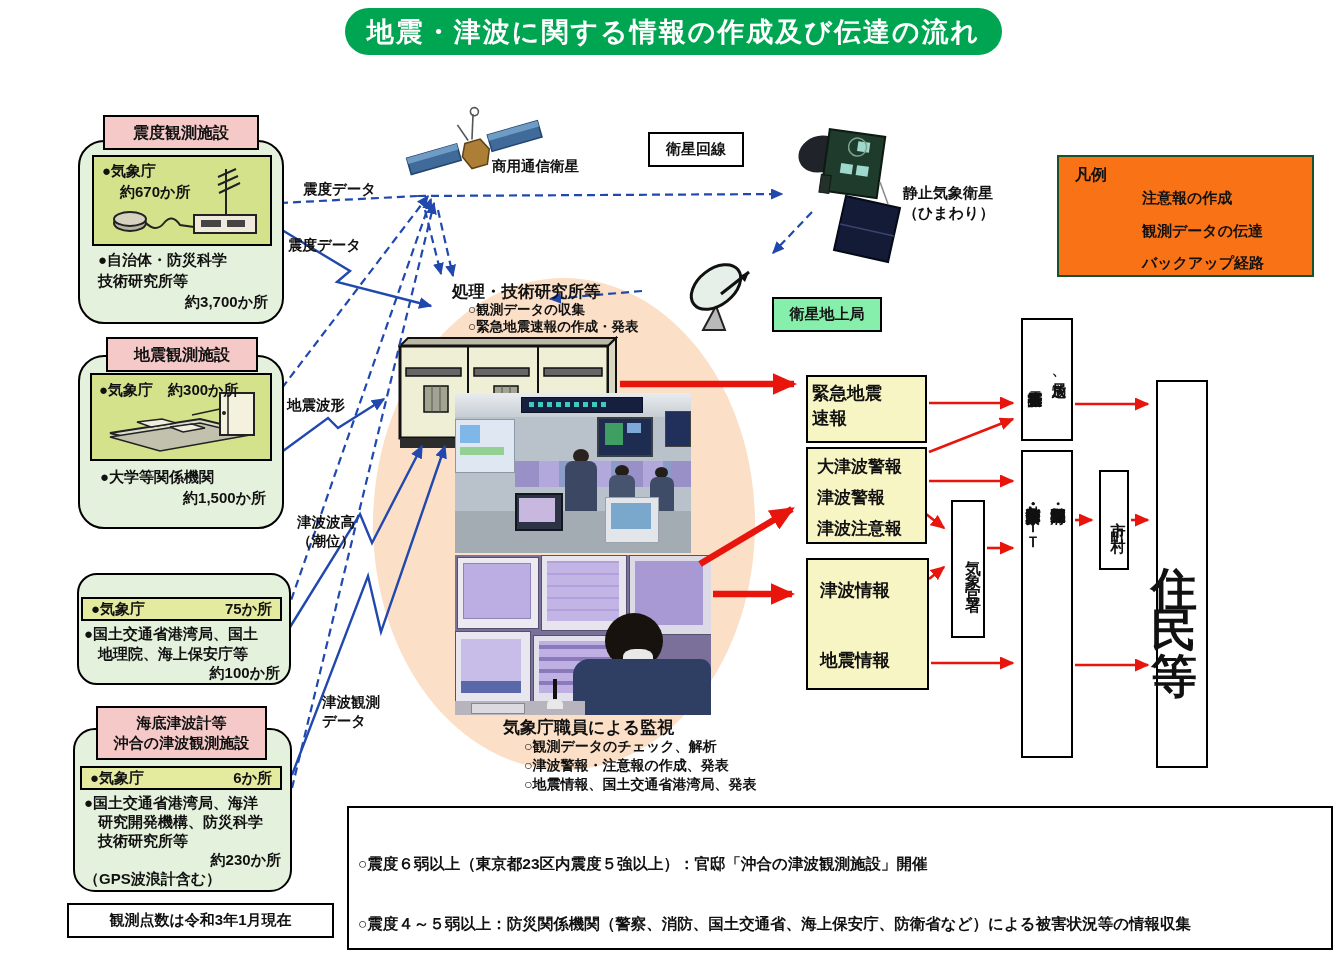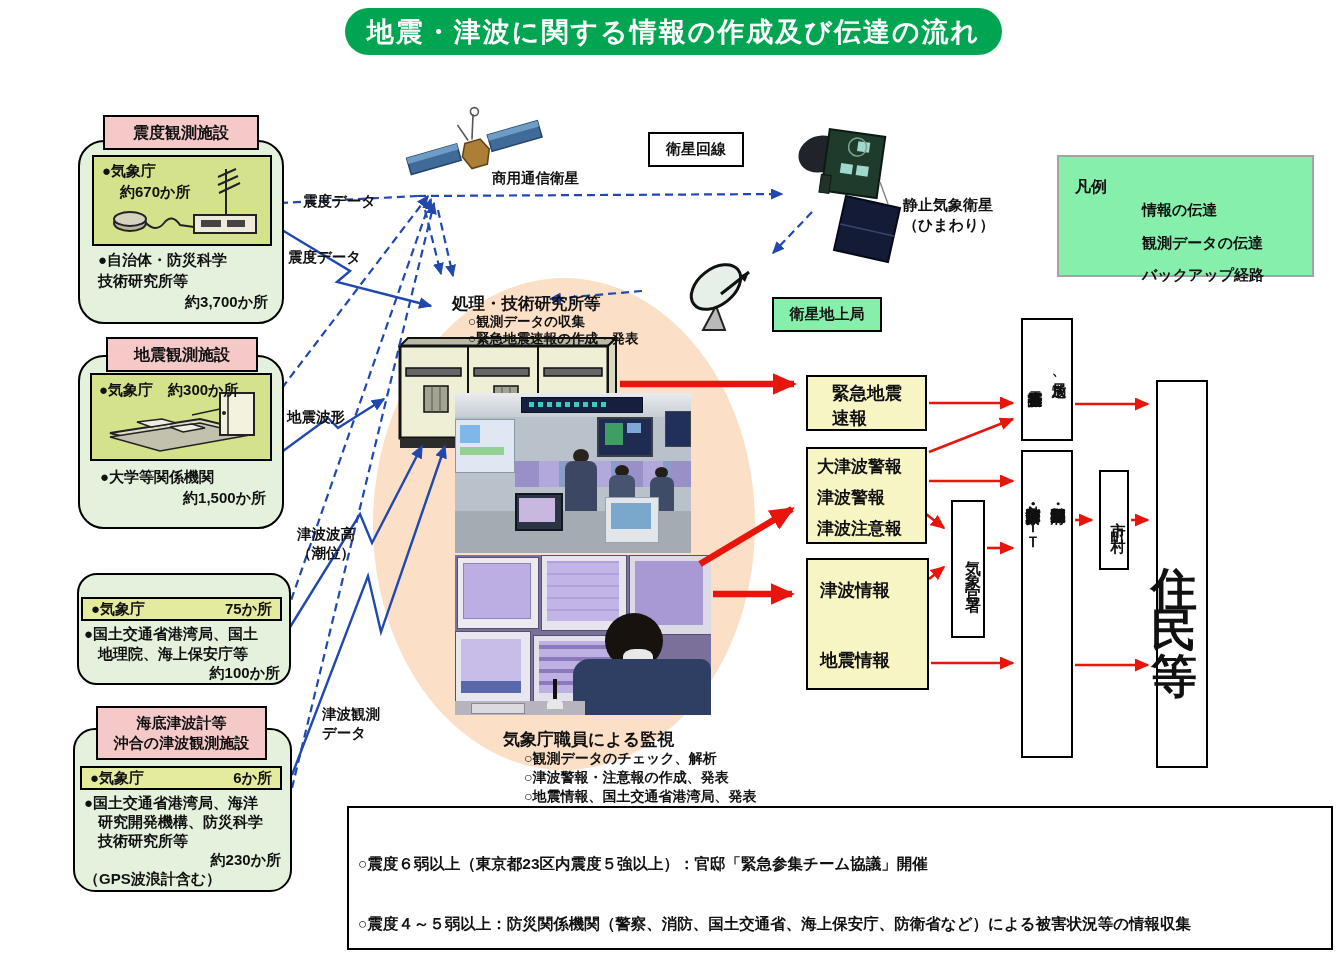--- a/index.html
+++ b/index.html
@@ -20,23 +20,23 @@
   .r{text-align:right;}
   
   .obox{background:#f7f5c3;border:2px solid #000;font-weight:600;z-index:3;box-sizing:border-box;}
   
   .vbox{background:#fff;border:2px solid #000;writing-mode:vertical-rl;font-weight:600;z-index:3;
         box-sizing:border-box;}
   .banner{background:#00a551;border-radius:26px;color:#fff;font-weight:700;font-size:27px;
           letter-spacing:2px;z-index:5;}
   .small-label-box{background:#fff;border:2px solid #000;font-weight:600;z-index:4;}
   .ground-box{background:#86efac;border:2px solid #000;font-weight:600;z-index:4;}
-  .lbl{font-weight:600;z-index:4;margin-top:12px;}
+  .lbl{font-weight:600;z-index:4;}
   .ellipse{background:#fbdfc6;border-radius:50%;z-index:0;}
-  .legend{border:2px solid #a3a3a3;background:#86efac;z-index:4;}
+  .legend{border:2px solid #14532d;background:#f97316;z-index:4;}
   .notes{border:2px solid #000;background:#fff;z-index:4;font-weight:600;font-size:15.5px;
          line-height:20.3px;padding:5px 9px;box-sizing:border-box;}
   svg.overlay{position:absolute;left:0;top:0;z-index:2;pointer-events:none;}
   .photo{z-index:1;overflow:hidden;position:absolute;}
 </style>
 </head>
 <body>
 
 <div id="canvas">
 
@@ -117,20 +117,23 @@
     <span>6か所</span>
   </div>
   <div class="abs flines" style="left:84px;top:793px;width:197px;line-height:19px;">
     <div>●国土交通省港湾局、海洋</div>
     <div style="padding-left:14px">研究開発機構、防災科学</div>
     <div style="padding-left:14px">技術研究所等</div>
     <div class="r">約230か所</div>
     <div>（GPS波浪計含む）</div>
   </div>
 
+  <div class="abs small-label-box center" style="left:67px;top:903px;width:263px;height:31px;font-size:15px;">
+    <span>観測点数は令和3年1月現在</span>
+  </div>
 
   <svg class="abs" style="left:405px;top:105px;z-index:1;" width="140" height="95" viewBox="0 0 140 95">
     <g transform="rotate(-16 70 45)">
       <rect x="2" y="34" width="52" height="17" fill="#3f6a9a" stroke="#23456b" stroke-width="1.5"></rect>
       <rect x="2" y="34" width="52" height="6" fill="#6e9cc4"></rect>
       <rect x="86" y="34" width="52" height="17" fill="#3f6a9a" stroke="#23456b" stroke-width="1.5"></rect>
       <rect x="86" y="34" width="52" height="6" fill="#6e9cc4"></rect>
       <polygon points="62,36 78,36 84,48 78,62 62,62 56,48" fill="#ad7e35" stroke="#5c4215" stroke-width="1.5"></polygon>
       <line x1="70" y1="34" x2="78" y2="10" stroke="#555" stroke-width="1.6"></line>
       <circle cx="80" cy="8" r="4" fill="none" stroke="#555" stroke-width="1.6"></circle>
@@ -250,47 +253,47 @@
   <div class="abs lbl" style="left:524px;top:776px;font-size:14px;z-index:4;">○地震情報、国土交通省港湾局、発表</div>
 
   <div class="abs lbl" style="left:303px;top:180px;font-size:14.5px;">震度データ</div>
   <div class="abs lbl" style="left:288px;top:236px;font-size:14.5px;">震度データ</div>
   <div class="abs lbl" style="left:287px;top:396px;font-size:14.5px;">地震波形</div>
   <div class="abs lbl preline" style="left:297px;top:513px;font-size:14.5px;line-height:19px;">津波波高
 （潮位）</div>
   <div class="abs lbl preline" style="left:322px;top:693px;font-size:14.5px;line-height:19px;">津波観測
 データ</div>
 
-  <div class="abs obox preline" style="left:806px;top:375px;width:121px;height:56px;font-size:17.5px;line-height:25px;padding:4px 0 0 24px;">緊急地震
+  <div class="abs obox preline" style="left:806px;top:375px;width:121px;height:68px;font-size:17.5px;line-height:25px;padding:4px 0 0 4px;">緊急地震
 速報</div>
   <div class="abs obox preline" style="left:806px;top:447px;width:121px;height:97px;font-size:17px;line-height:31px;padding:2px 0 0 9px;">大津波警報
 津波警報
 津波注意報</div>
   <div class="abs obox" style="left:806px;top:558px;width:123px;height:132px;font-size:17.5px;">
     <div class="abs" style="left:12px;top:18px;">津波情報</div>
     <div class="abs" style="left:12px;top:88px;">地震情報</div>
   </div>
 
   <div class="abs vbox" style="left:951px;top:500px;width:34px;height:138px;font-size:16px;letter-spacing:12px;text-align:center;padding-top:6px;">気象官署</div>
   <div class="abs vbox preline" style="left:1021px;top:318px;width:52px;height:123px;font-size:14.5px;line-height:24px;text-align:center;">放送局、
 携帯電話会社等</div>
   <div class="abs vbox preline" style="left:1021px;top:450px;width:52px;height:308px;font-size:15px;line-height:25px;padding-top:44px;">報道機関・都道府県
 警察・消防庁・海上保安庁・ＮＴＴ</div>
   <div class="abs vbox" style="left:1099px;top:470px;width:30px;height:100px;font-size:15px;letter-spacing:9px;text-align:center;padding-top:5px;">市町村</div>
   <div class="abs vbox" style="left:1156px;top:380px;width:52px;height:388px;font-size:46px;font-weight:700;letter-spacing:42px;text-align:center;padding-top:40px;">住民等</div>
 
   <div class="abs legend" style="left:1057px;top:155px;width:253px;height:118px;">
     <div class="abs lbl" style="left:16px;top:8px;font-size:16px;">凡例</div>
-    <div class="abs lbl" style="left:83px;top:32px;font-size:15px;">情報の伝達</div>
+    <div class="abs lbl" style="left:83px;top:32px;font-size:15px;">注意報の作成</div>
     <div class="abs lbl" style="left:83px;top:65px;font-size:15px;">観測データの伝達</div>
     <div class="abs lbl" style="left:83px;top:97px;font-size:15px;">バックアップ経路</div>
   </div>
 
   <div class="abs notes pre" style="left:347px;top:806px;width:986px;height:144px;">
-    <div>○震度６弱以上（東京都23区内震度５強以上）：官邸「緊急参集チーム協議」開催</div>
+    <div>○震度６弱以上（東京都23区内震度５強以上）：官邸「沖合の津波観測施設」開催</div>
     <div>○震度４～５弱以上：防災関係機関（警察、消防、国土交通省、海上保安庁、防衛省など）による被害状況等の情報収集</div>
     
     
     
     
     
   </div>
 
   <svg class="overlay" width="1340" height="956" viewBox="0 0 1340 956">
     <defs>

